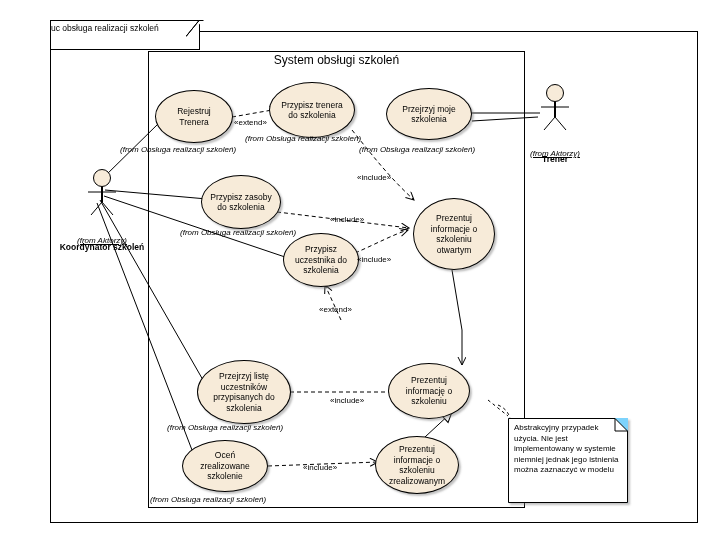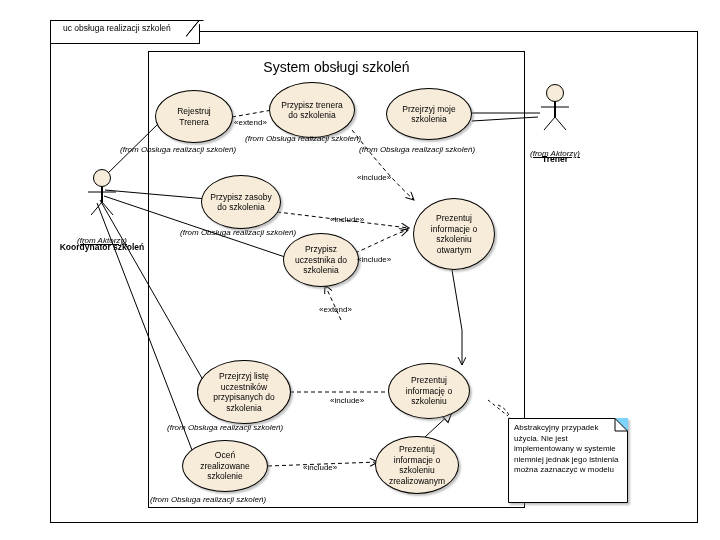--- a/index.html
+++ b/index.html
@@ -24,29 +24,29 @@
     height: 492px;
     border: 1px solid #000;
     box-sizing: border-box;
     background: #ffffff;
   }
   #frame-tab {
     position: absolute;
     left: 50px;
     top: 20px;
     width: 150px;
-    height: 24px;
+    height: 30px;
     box-sizing: border-box;
     border: 1px solid #000;
     border-bottom: 1px solid #000;
     background: #ffffff;
     font-size: 8.5px;
     color: #000;
     line-height: 15px;
-    padding-left: 12px;
+    padding-left: 0;
     white-space: nowrap;
     z-index: 6;
   }
   #frame-tab-corner {
     position: absolute;
     left: 186px;
     top: 20px;
     width: 18px;
     height: 17px;
     overflow: hidden;
@@ -61,24 +61,24 @@
     top: 51px;
     width: 377px;
     height: 457px;
     box-sizing: border-box;
     border: 1px solid #000;
     background: #ffffff;
   }
   #system-title {
     position: absolute;
     left: 148px;
-    top: 59px;
+    top: 53px;
     width: 377px;
     text-align: center;
-    font-size: 14px;
+    font-size: 12px;
     color: #000;
     z-index: 3;
   }
 
   
   #links {
     position: absolute;
     left: 0; top: 0;
     width: 720px; height: 540px;
     z-index: 2;

